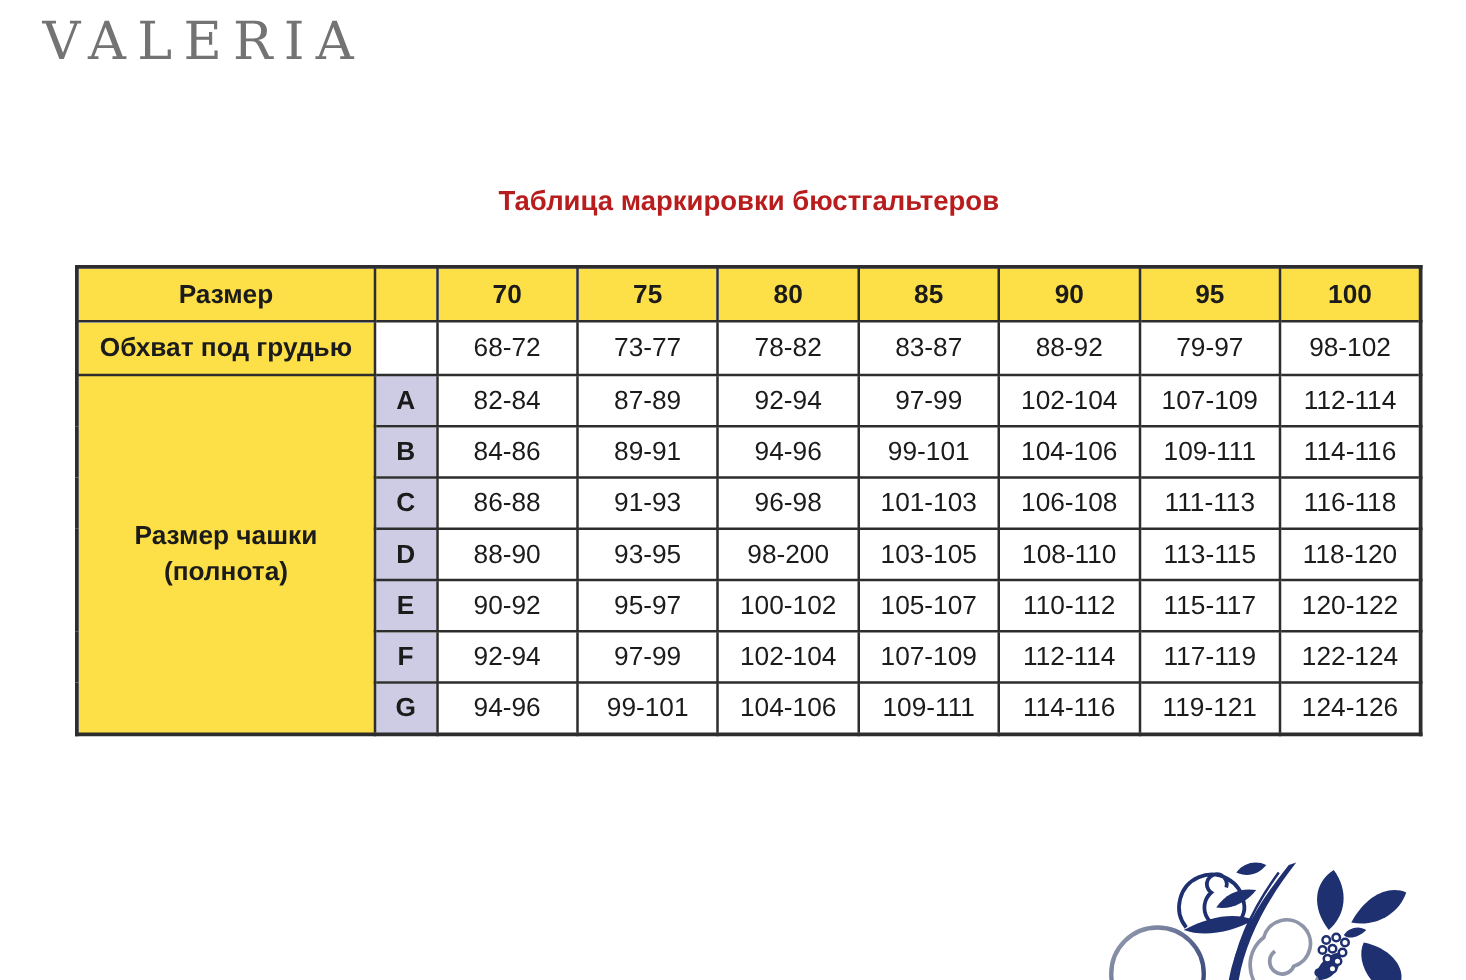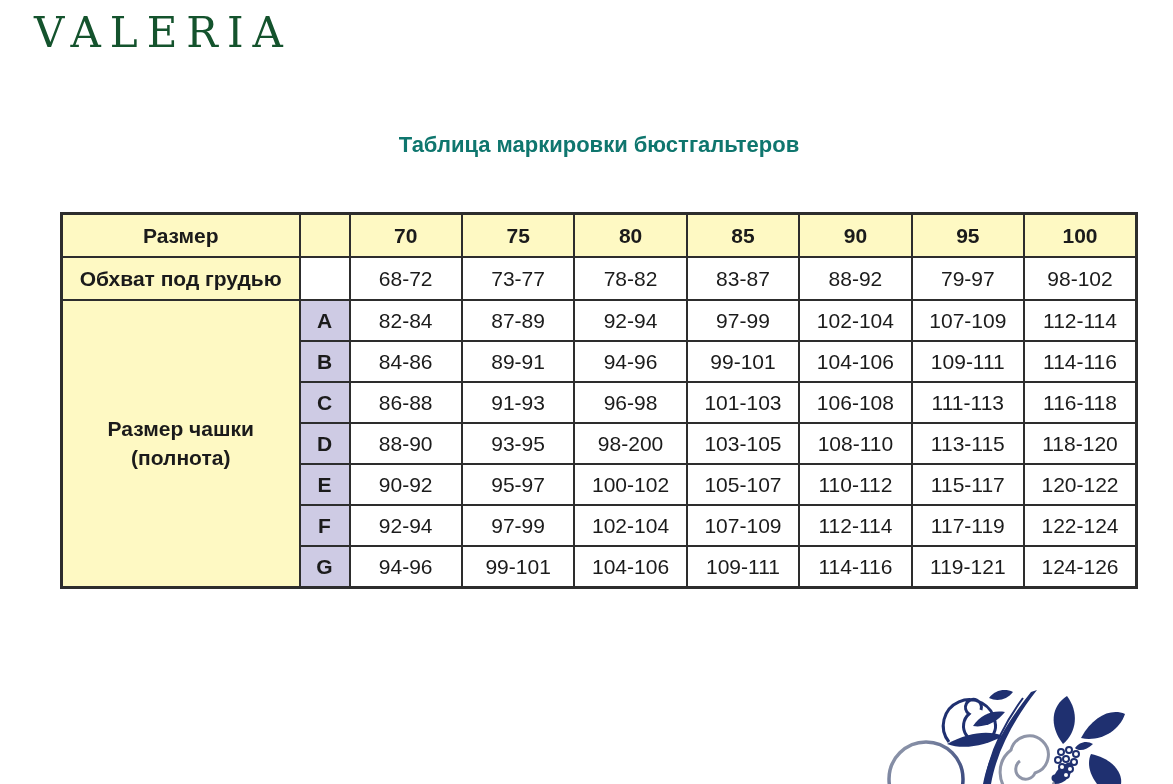--- a/index.html
+++ b/index.html
@@ -9,46 +9,46 @@
     overflow: hidden;
     position: relative;
     font-family: "Liberation Sans", sans-serif;
     color: #1b1b1b;
   }
   .logo {
     position: absolute; left: 34px; top: 8px;
     font-family: "DejaVu Serif", serif;
     font-size: 42px; font-weight: 400;
     letter-spacing: 9px;
-    color: #14532d;
+    color: #737373;
   }
   .title {
-    position: absolute; left: 60px; top: 132px;
+    position: absolute; left: 60px; top: 148px;
     width: 1078px; margin: 0;
     text-align: center;
     font-size: 22px; font-weight: bold;
-    color: #0f766e;
+    color: #b91c1c;
   }
   table.size-table {
     position: absolute; left: 60px; top: 212px;
     width: 1078px;
     border-collapse: collapse;
     table-layout: fixed;
     border: 3px solid #2d2d2d;
   }
   .size-table td {
     border: 2px solid #2d2d2d;
     text-align: center;
     font-size: 21px;
     padding: 0;
     height: 39px;
     overflow: hidden;
   }
   .size-table tr.row-header td { height: 41px; }
-  .peach { background: #fef9c3; }
+  .peach { background: #fde047; }
   .lav   { background: #cecbe4; }
   .label-cell {
     text-align: left; padding-left: 13px; padding-right: 6px;
     font-weight: bold; font-size: 20px;
   }
   .cup-label-cell {
     text-align: left; padding-left: 13px; padding-right: 30px;
     font-weight: bold; font-size: 20px; line-height: 1.35;
   }
   .head-cell { font-weight: bold; }

